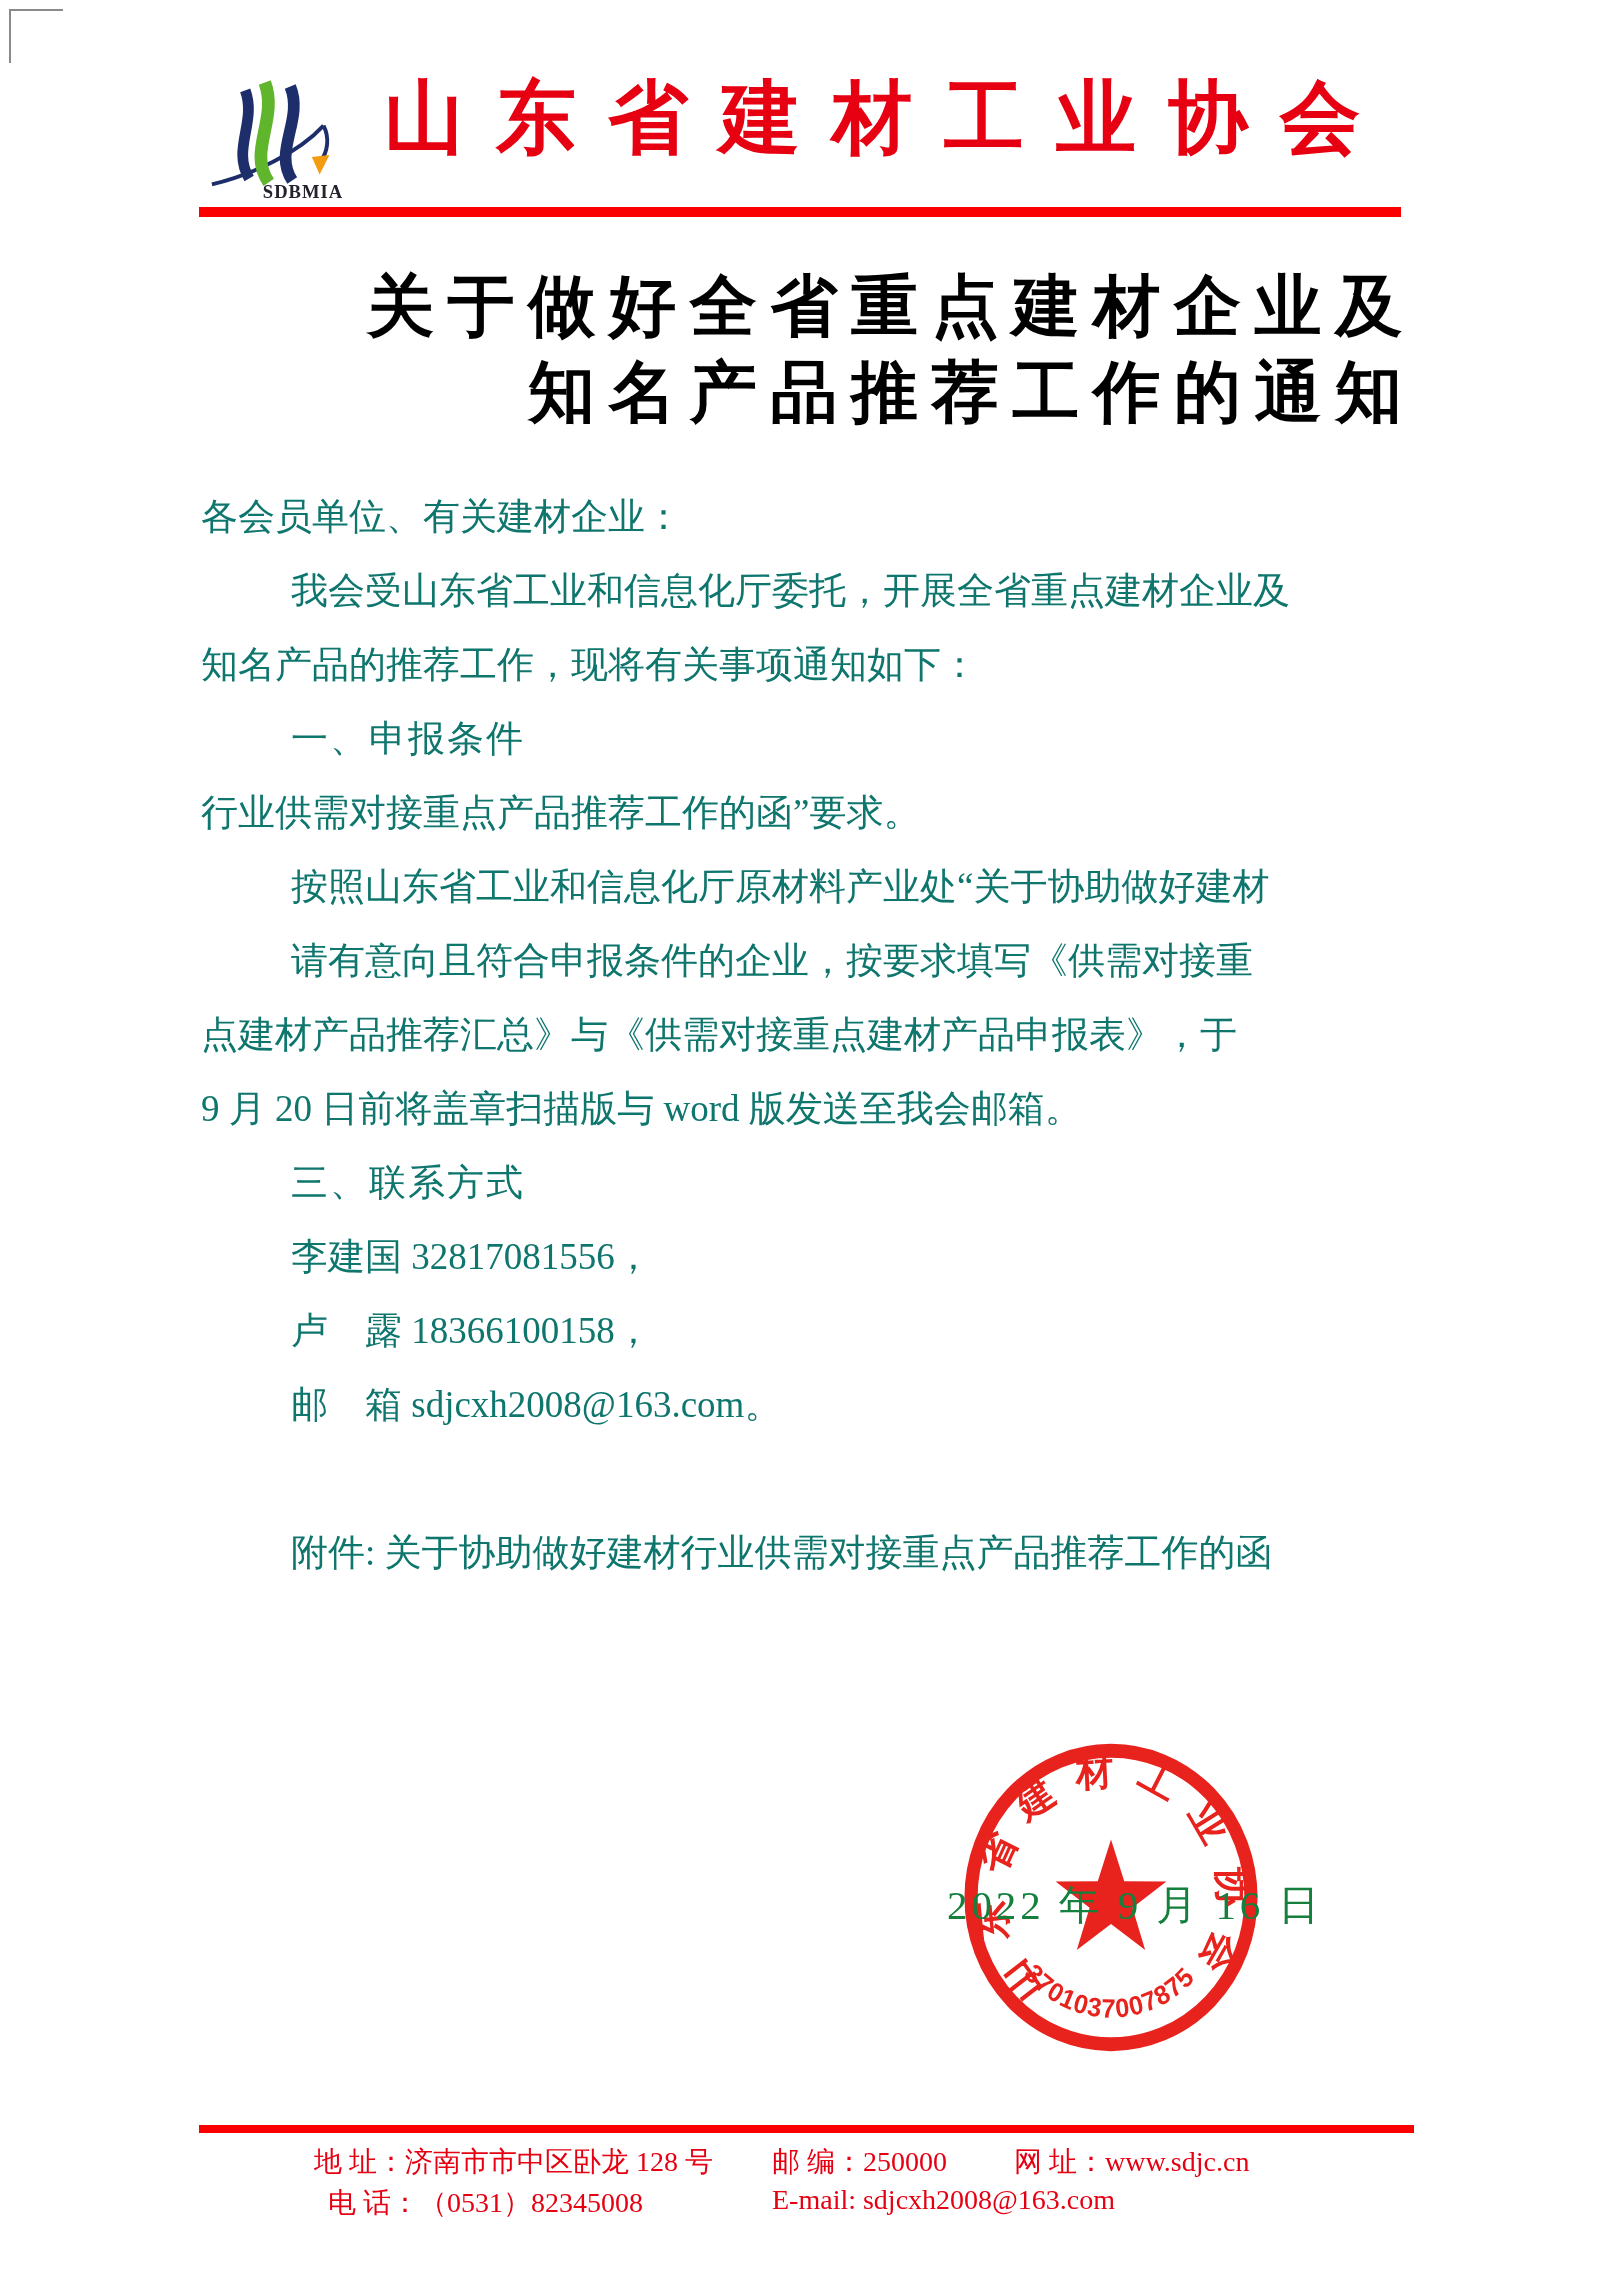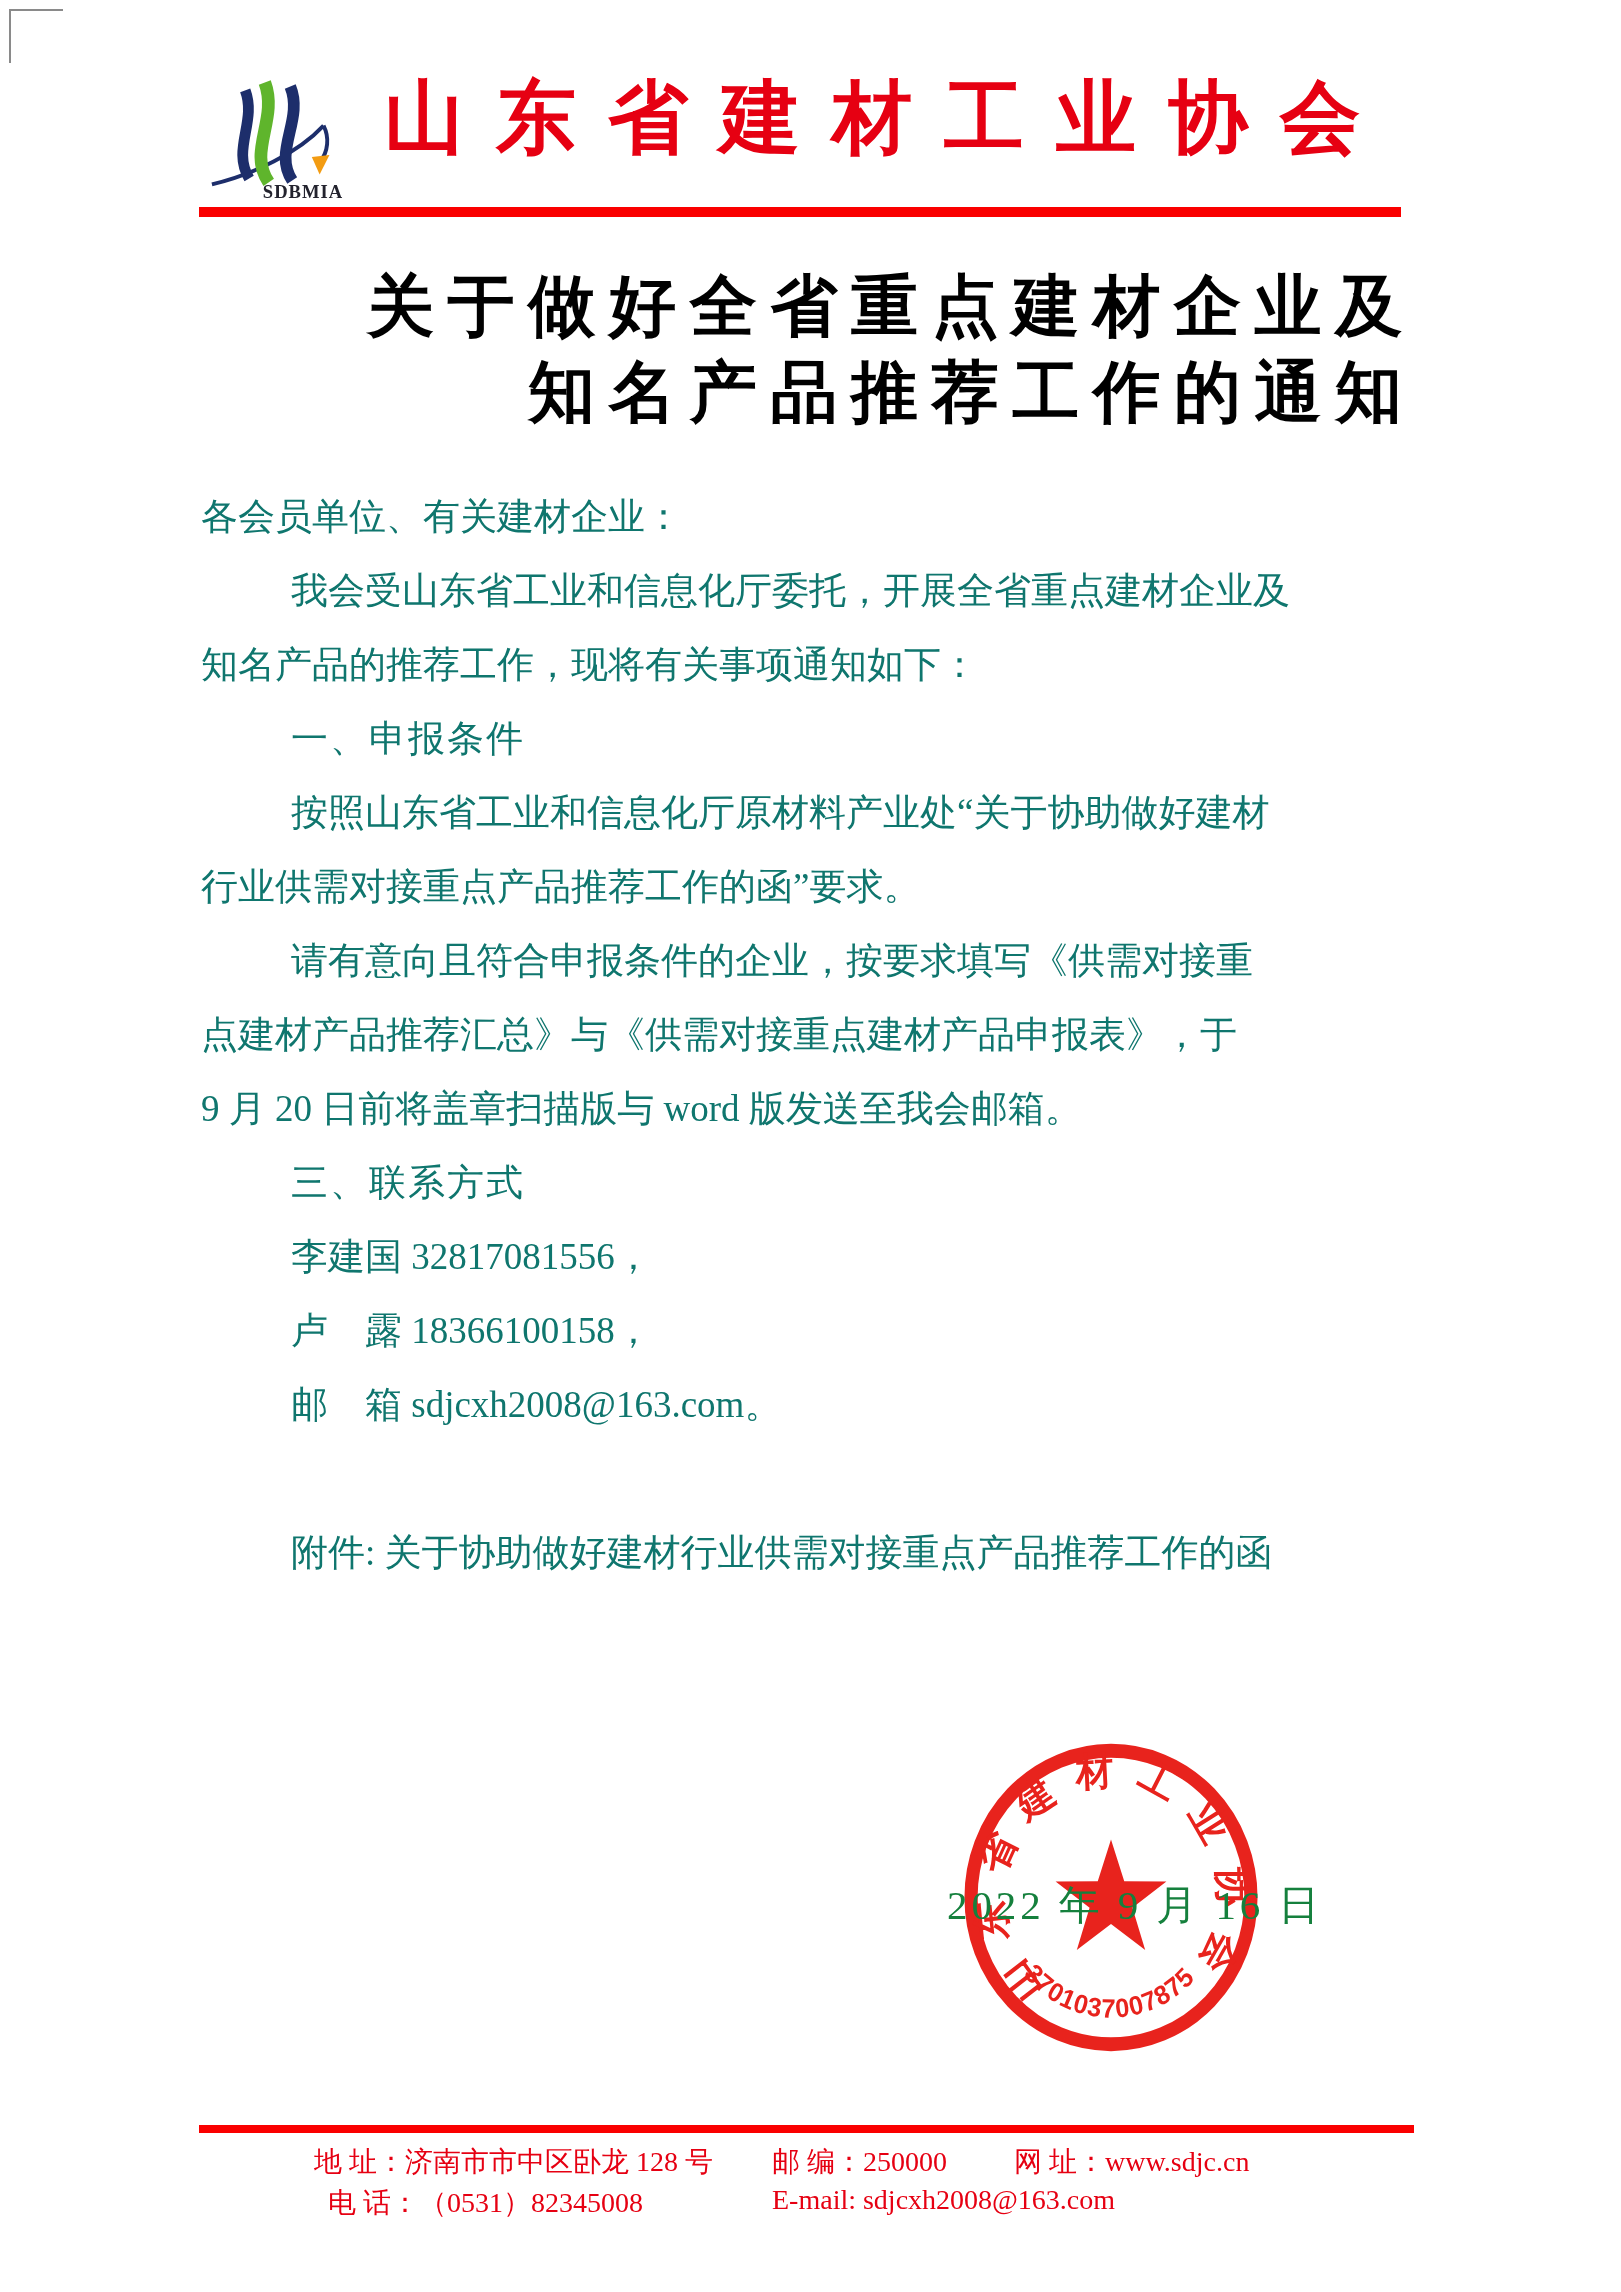--- a/index.html
+++ b/index.html
@@ -89,22 +89,22 @@
   <div class="doc-title">
     <div>关于做好全省重点建材企业及</div>
     <div>知名产品推荐工作的通知</div>
   </div>
 
   <div class="body-block">
     <div class="line">各会员单位、有关建材企业：</div>
     <div class="line ind">我会受山东省工业和信息化厅委托，开展全省重点建材企业及</div>
     <div class="line">知名产品的推荐工作，现将有关事项通知如下：</div>
     <div class="line ind hd">一、申报条件</div>
+    <div class="line">行业供需对接重点产品推荐工作的函”要求。</div>
     <div class="line ind">按照山东省工业和信息化厅原材料产业处“关于协助做好建材</div>
-    <div class="line">行业供需对接重点产品推荐工作的函”要求。</div>
     <div class="line ind">请有意向且符合申报条件的企业，按要求填写《供需对接重</div>
     <div class="line">点建材产品推荐汇总》与《供需对接重点建材产品申报表》，于</div>
     <div class="line">9 月 20 日前将盖章扫描版与 word 版发送至我会邮箱。</div>
     <div class="line ind hd">三、联系方式</div>
     <div class="line ind">李建国 32817081556，</div>
     <div class="line ind">卢　露 18366100158，</div>
     <div class="line ind">邮　箱 sdjcxh2008@163.com。</div>
     <div class="line"></div>
     <div class="line ind">附件: 关于协助做好建材行业供需对接重点产品推荐工作的函</div>
   </div>

